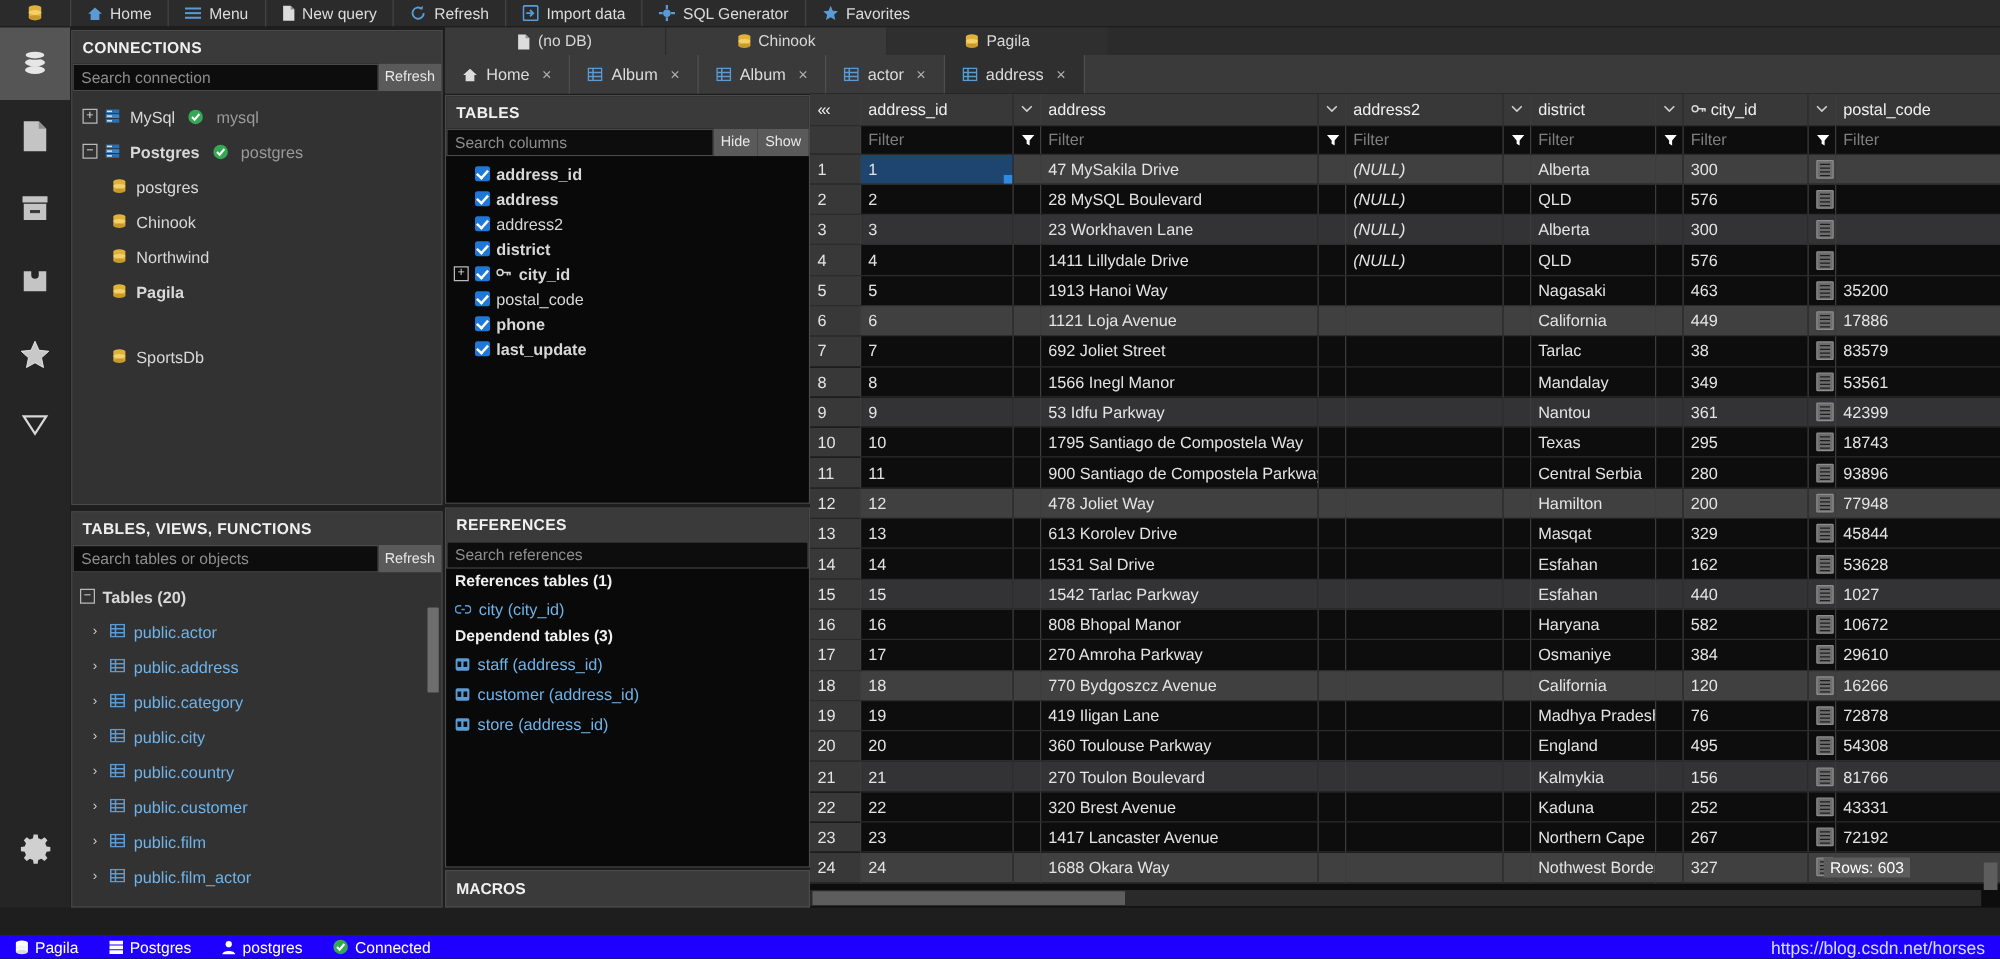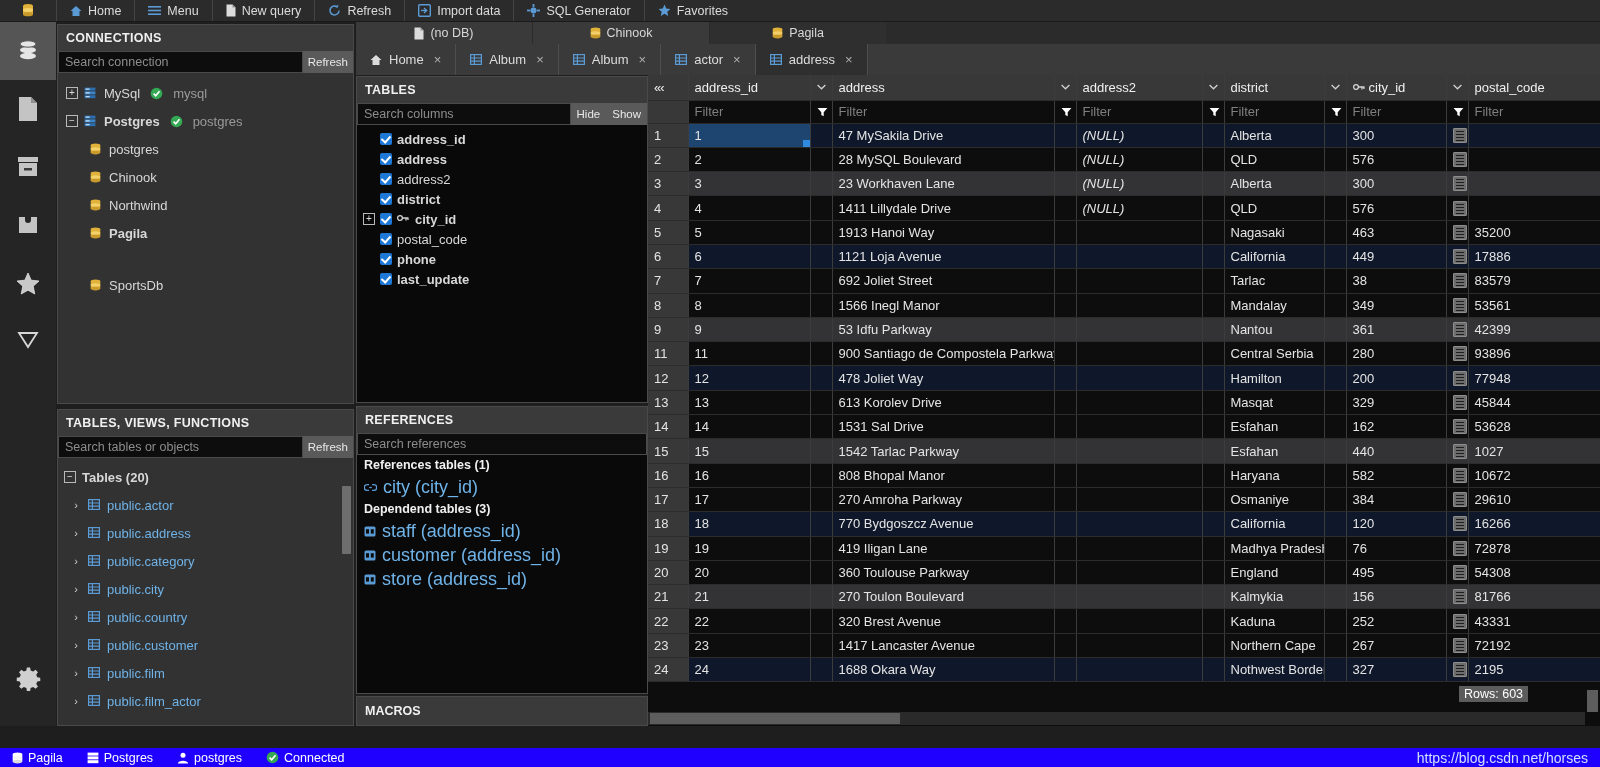--- a/index.html
+++ b/index.html
@@ -130,21 +130,21 @@
     background: #1a1a1a; border: 1px solid #4a4a4a;
     display: flex; flex-direction: column;
   }
   .ref-list { flex: 1; background: #090909; }
   .ref-hdr {
     font-weight: bold; font-size: 12.5px; color: #f0f0f0;
     padding: 3px 0 3px 7px;
   }
   .ref-row {
     display: flex; align-items: center; gap: 6px; padding-left: 7px;
-    height: 24px; color: #6fb3e8; font-size: 18px; cursor: default;
+    height: 24px; color: #6fb3e8; font-size: 13px; cursor: default;
   }
   .macros {
     position: absolute; top: 696px; left: 356px; width: 292px; height: 30px;
     background: #3a3a3a; border: 1px solid #4a4a4a;
     display: flex; align-items: center; padding: 0 8px;
     font-weight: bold; font-size: 12.5px; color: #f0f0f0;
   }
 
   
   .dbtabs {
@@ -193,21 +193,21 @@
   }
   .flt-row td {
     background: #0d0d0d; height: 23px; padding: 0 6px; color: #7f7f7f;
   }
   .flt-row td.rownum { background: #383838; }
   .flt-btn {
     background: #4d4d4d; width: 22px; padding: 0; text-align: center;
   }
   .data-row td { height: 24.3px; padding: 0 6px; color: #e4e4e4; }
   .data-row.shade td { background: #333335; }
-  .data-row.sel td { background: #0f172a; }
+  .data-row.sel td { background: #404040; }
   .rownum-cell {
     background: #383838 !important; width: 40px; color: #cfcfcf;
     text-align: left; padding-left: 6px !important;
   }
   .data-row.sel .rownum-cell { background: #383838 !important; }
   .null { color: #8e8e8e; font-style: italic; }
   .cell-active {
     background: #1e4470 !important; position: relative;
   }
   .cell-active::after {
@@ -1006,20 +1006,34 @@
             <td></td>
             <td></td>
             <td></td>
             <td>Nantou</td>
             <td></td>
             <td class="cityid-cell">361</td>
             <td style="text-align: center;"><span class="doc-btn"></span></td>
             <td>42399</td>
           </tr>
           <tr class="data-row">
+            <td class="rownum-cell">10</td>
+            <td>10</td>
+            <td></td>
+            <td>1795 Santiago de Compostela Way</td>
+            <td></td>
+            <td></td>
+            <td></td>
+            <td>Texas</td>
+            <td></td>
+            <td class="cityid-cell">295</td>
+            <td style="text-align: center;"><span class="doc-btn"></span></td>
+            <td>18743</td>
+          </tr>
+          <tr class="data-row">
             <td class="rownum-cell">11</td>
             <td>11</td>
             <td></td>
             <td>900 Santiago de Compostela Parkway</td>
             <td></td>
             <td></td>
             <td></td>
             <td>Central Serbia</td>
             <td></td>
             <td class="cityid-cell">280</td>

